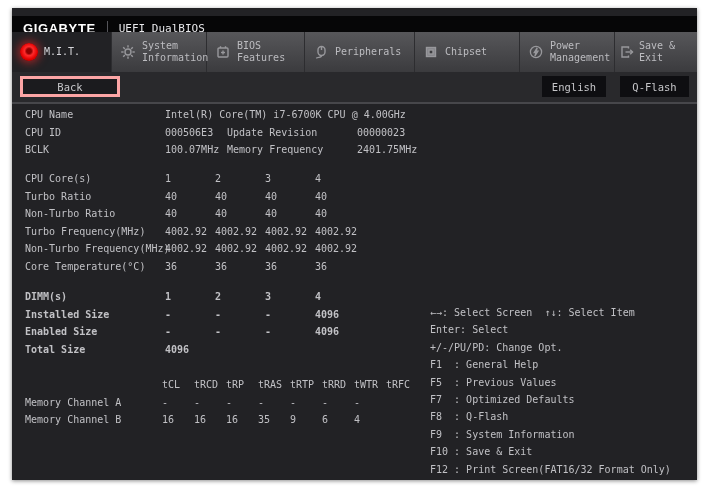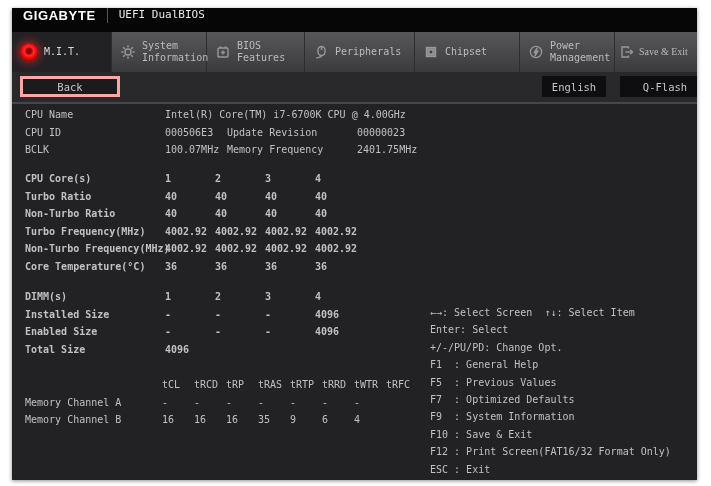--- a/index.html
+++ b/index.html
@@ -2,64 +2,64 @@
 <html><head>
 <meta charset="utf-8">
 <style>
   html,body { margin:0; padding:0; background:#ffffff; }
   .viewport { position:relative; width:711px; height:486px; background:#ffffff; overflow:hidden;
               font-family:"DejaVu Sans Mono", monospace; }
   .screen { position:absolute; left:12px; top:8px; width:685px; height:472px;
             background:#222225; overflow:hidden; box-shadow:0 1px 4px rgba(0,0,0,.45); }
 
   
-  .titlebar { position:absolute; left:0; top:0; width:100%; height:24px; background:#060607;
-              display:flex; align-items:flex-start; }
+  .titlebar { position:absolute; left:0; top:8px; width:100%; height:24px; background:#060607;
+              display:flex; align-items:center; }
   .brand { font-family:"Liberation Sans", sans-serif; font-weight:bold; color:#ffffff;
            font-size:13px; letter-spacing:.6px; margin-left:11px; }
   .brand-divider { width:1px; height:15px; background:#55555a; margin:0 11px; }
   .product { color:#e9e9ec; font-size:11px; }
 
   
   .tabbar { position:absolute; left:0; top:24px; width:100%; height:40px;
             background:linear-gradient(#57575a,#3b3b3e); display:flex; }
   .tab { position:relative; display:flex; align-items:center; gap:6px; padding-left:8px;
          box-sizing:border-box; border-right:1px solid #2d2d30; color:#bcbcc0;
          font-size:10px; cursor:pointer; }
   .tab:nth-child(1){ width:100px; }
   .tab:nth-child(2){ width:95px; }
   .tab:nth-child(3){ width:98px; }
   .tab:nth-child(4){ width:110px; }
   .tab:nth-child(5){ width:105px; }
   .tab:nth-child(6){ width:95px; }
-  .tab:nth-child(7){ width:82px; border-right:none; padding-left:4px; gap:4px;font-family:Liberation Serif, serif; }
+  .tab:nth-child(7){ width:82px; border-right:none; padding-left:4px; gap:4px; }
   .tab.selected { background:#222225; color:#d6d6da; }
   .tab-label { white-space:pre-line; line-height:1.25; }
   .mit-dot { width:18px; height:18px; border-radius:50%; flex:0 0 18px;
              background:radial-gradient(circle at 50% 45%, #8f0000 0 18%, #ff2a2a 34%, #e00000 62%, #960000 100%);
              box-shadow:0 0 8px 2px rgba(255,40,40,.55); }
   .ticon { flex:0 0 16px; width:16px; height:16px; }
   .ticon * { stroke:#98989c; }
 
   
   .subbar { position:absolute; left:0; top:64px; width:100%; height:30px; background:#29292c; }
   .btn { position:absolute; top:4px; height:21px; box-sizing:border-box; display:flex;
          align-items:center; justify-content:center; font-size:10.5px; color:#c6c6c9;
          background:#0e0e11; cursor:pointer; }
   .btn-back    { left:8px;  width:100px; background:#1b1b1e; border:3px solid #fca5a5; }
   .btn-english { left:530px; width:64px; }
-  .btn-qflash  { left:608px; width:90px; }
+  .btn-qflash  { left:608px; width:69px; }
   .separator { position:absolute; left:0; top:94px; width:100%; height:2px; background:#47474b; }
 
   
   .content { position:absolute; left:0; top:96px; right:0; bottom:0;
              color:#c1c1c5; font-size:10px; }
   .sec { position:absolute; left:13px; }
   .sec-cpu    { top:2px; }
-  .sec-core   { top:66px;font-weight:bold; }
+  .sec-core   { top:66px; }
   .sec-dimm   { top:184px;font-weight:bold; }
   .sec-timing { top:272px; }
   .row { height:17.5px; display:grid; align-items:center; white-space:pre; }
   .info-row   { grid-template-columns:140px 62px 130px auto; }
   .info-row .span3 { grid-column:2 / span 3; }
   .core-row   { grid-template-columns:140px 50px 50px 50px 50px; }
   .timing-row { grid-template-columns:137px repeat(8,32px); }
 
   
   .help { position:absolute; left:418px; top:200px; }
@@ -281,20 +281,21 @@
         </div>
       </div>
 
       <div class="help">
         <div class="help-line">←→: Select Screen  ↑↓: Select Item</div>
         <div class="help-line">Enter: Select</div>
         <div class="help-line">+/-/PU/PD: Change Opt.</div>
         <div class="help-line">F1  : General Help</div>
         <div class="help-line">F5  : Previous Values</div>
         <div class="help-line">F7  : Optimized Defaults</div>
+        <div class="help-line">F8  : Q-Flash</div>
         <div class="help-line">F9  : System Information</div>
         <div class="help-line">F10 : Save &amp; Exit</div>
         <div class="help-line">F12 : Print Screen(FAT16/32 Format Only)</div>
         <div class="help-line">ESC : Exit</div>
       </div>
 
     </div>
   </div>
 </div>
 

